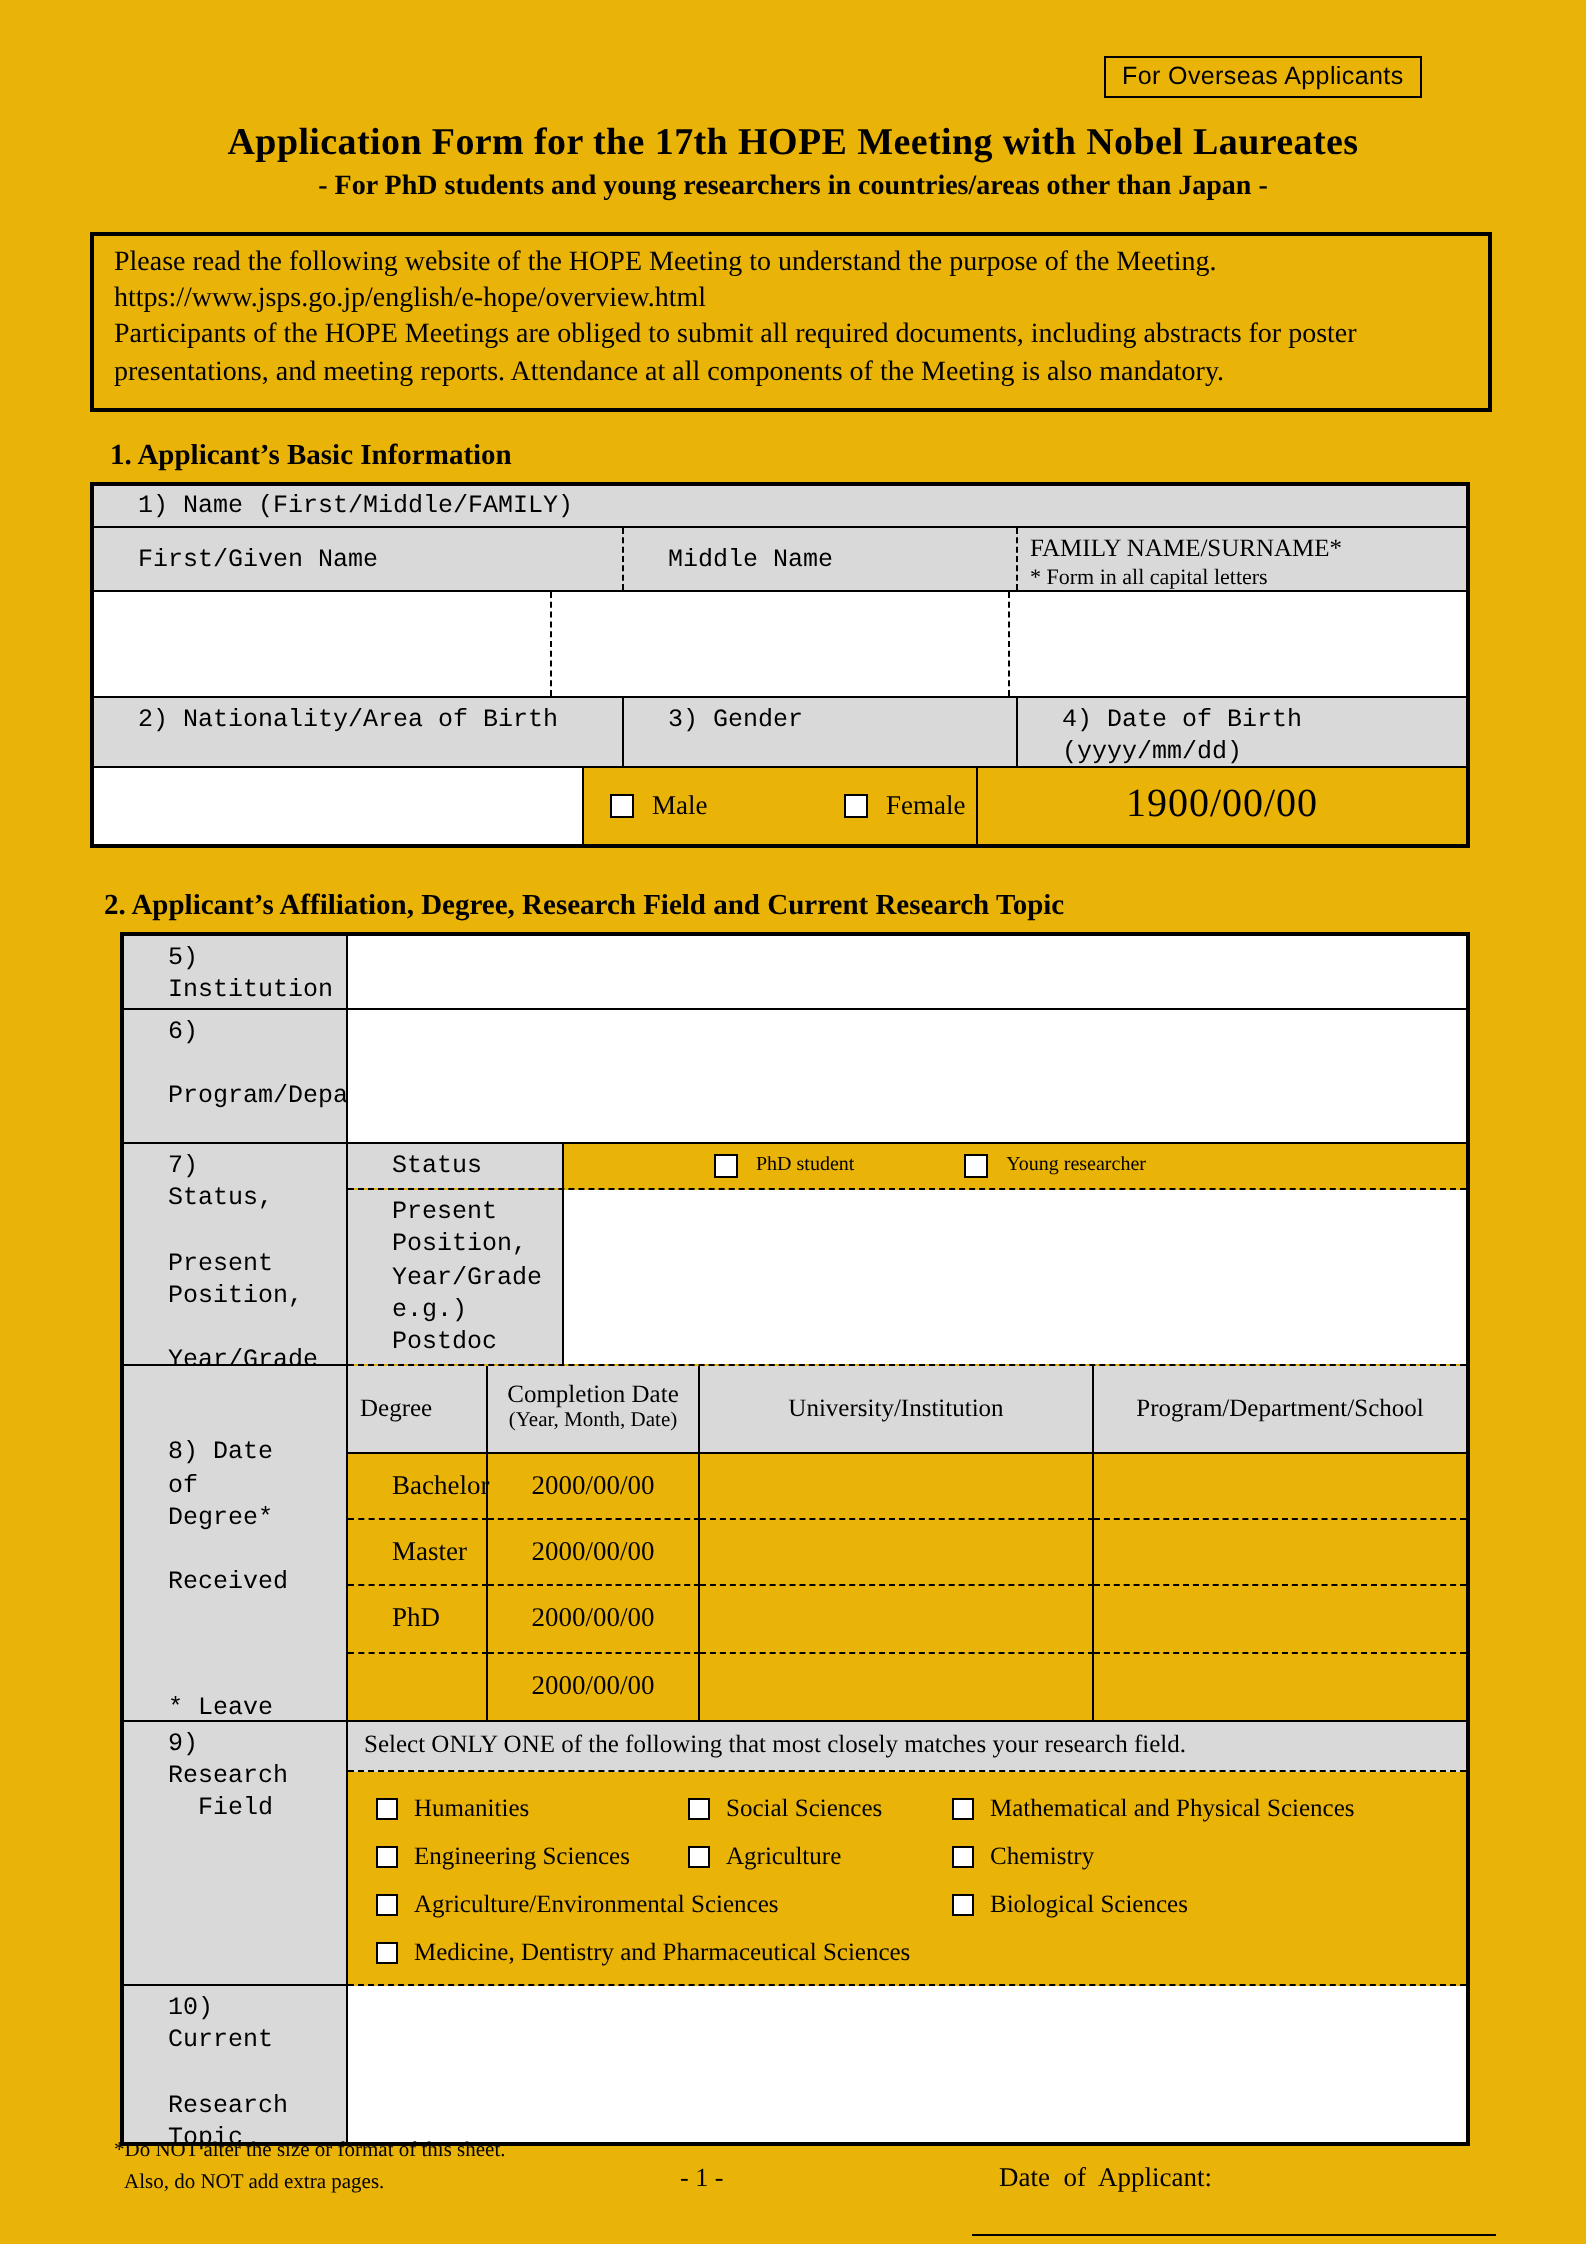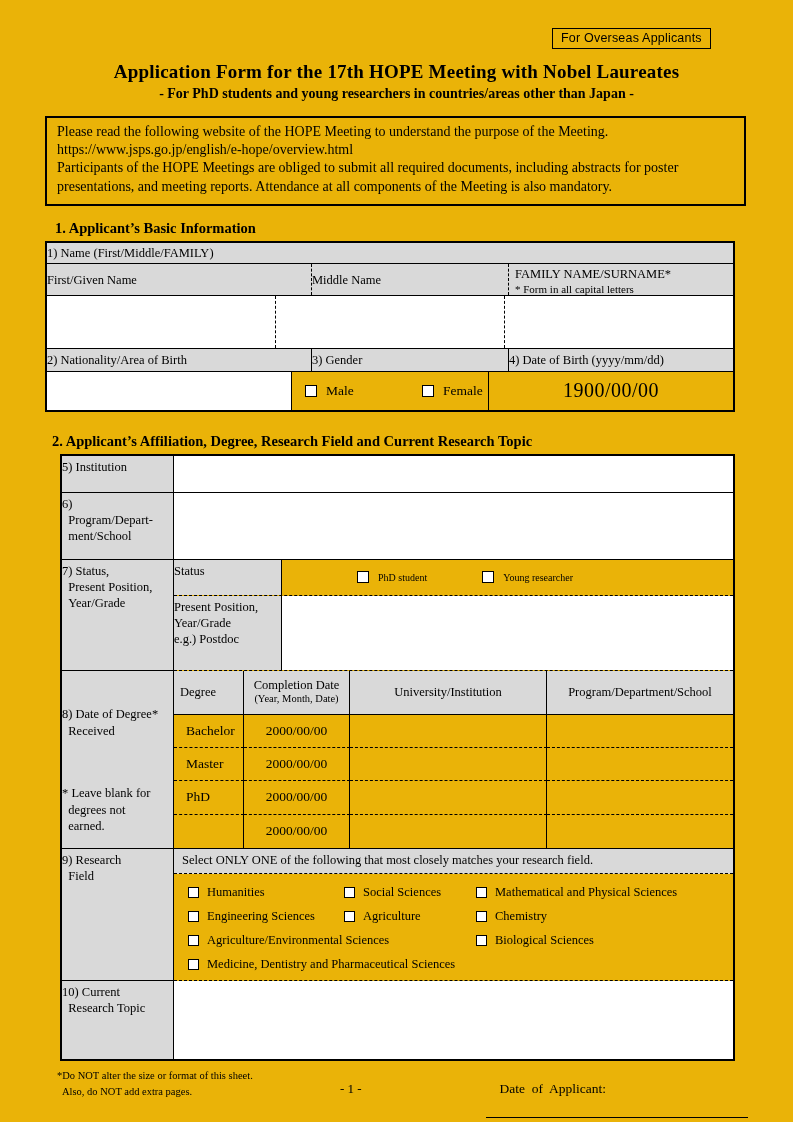--- a/index.html
+++ b/index.html
@@ -50,39 +50,40 @@
   
   .tbl { border: 2px solid #000; }
   .gray { background: #d9d9d9; }
   .row { display: flex; }
   .bb  { border-bottom: 1px solid #000; }
   .bbd { border-bottom: 1px dashed #000; }
   .brs { border-right: 1px solid #000; }
   .brd { border-right: 1px dashed #000; }
   .lbl {
     font-size: 12.5px;
-    padding: 3px 0;
+    padding: 3px 22px;
     white-space: pre-wrap;
     line-height: 1.3;
+    font-family: Liberation Mono, monospace;
   }
   .blank { flex: 1; background: #fff; }
 
   
   .table1 { margin-left: 45px; width: 690px; }
   .t1c1 { width: 265px; }
   .t1c2 { width: 197px; }
   .t1c3 { flex: 1; }
   .t1-namehdr { height: 21px; padding-top: 2px; }
   .t1-hdr  { height: 32px; }
   .t1-hdr .lbl { padding-top: 8px; }
   .t1-hdr .family { display: flex; flex-direction: column; padding: 3px 6px; }
   .family .fam-main { font-size: 12.5px; line-height: 1.2; }
   .family .fam-note { font-size: 11px; line-height: 1.3; }
   .t1-inputs { height: 53px; }
-  .t1-lbls { height: 23px; align-items: center; }
+  .t1-lbls { height: 35px; }
   .t1-lbls .lbl { padding-top: 3px; }
   .t1-vals { height: 38px; }
   .gender-cell { display: flex; align-items: center; padding-left: 13px; font-size: 13.5px; }
   .gopt { display: flex; align-items: center; }
   .gopt.male { width: 117px; }
   .dob-cell {
     display: flex; align-items: center; justify-content: center;
     font-size: 20px; letter-spacing: 0.5px;
   }
   .cb {
@@ -114,21 +115,21 @@
     flex: 1; display: grid;
     grid-template-columns: 70px 106px 197px 1fr;
     grid-template-rows: 44px 33px 33px 34px 1fr;
     font-size: 13.5px;
   }
   .dgh { display: flex; align-items: center; justify-content: center; font-size: 12.5px; text-align: center; }
   .dgh.left { justify-content: flex-start; padding-left: 6px; }
   .dgh .two-line { display: flex; flex-direction: column; line-height: 1.2; }
   .dgh .sub { font-size: 10.5px; }
   .dcell { display: flex; align-items: center; }
-  .dcell.name { padding-left: 12px; }
+  .dcell.name { padding-left: 22px; }
   .dcell.date { justify-content: center; }
 
   .r9content { flex: 1; display: flex; flex-direction: column; }
   .instr { height: 25px; font-size: 12.5px; padding: 4px 8px 0 8px; white-space: nowrap; }
   .opts { flex: 1; padding-top: 7px; }
   .rrow { display: flex; align-items: center; height: 24px; padding-left: 14px; font-size: 12.5px; }
   .ropt { display: flex; align-items: center; }
   .w156 { width: 156px; }
   .w132 { width: 132px; }
   .w288 { width: 288px; }

